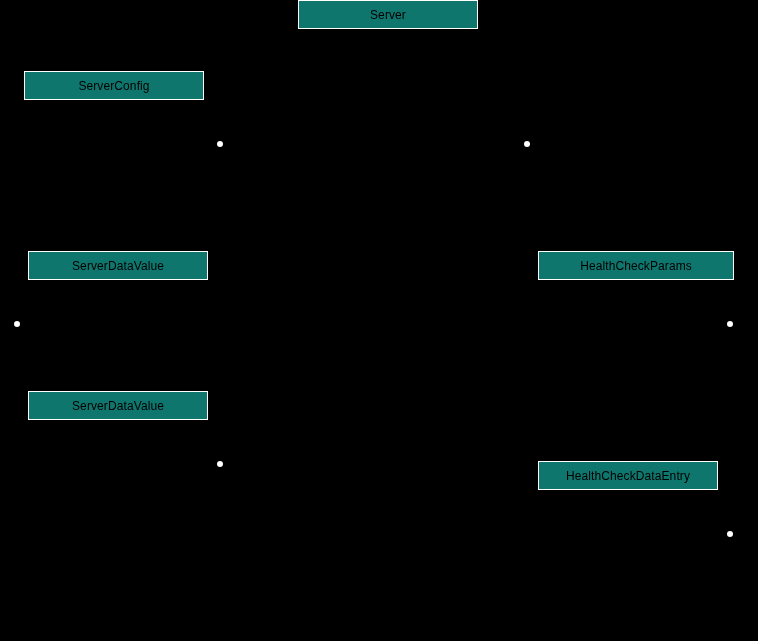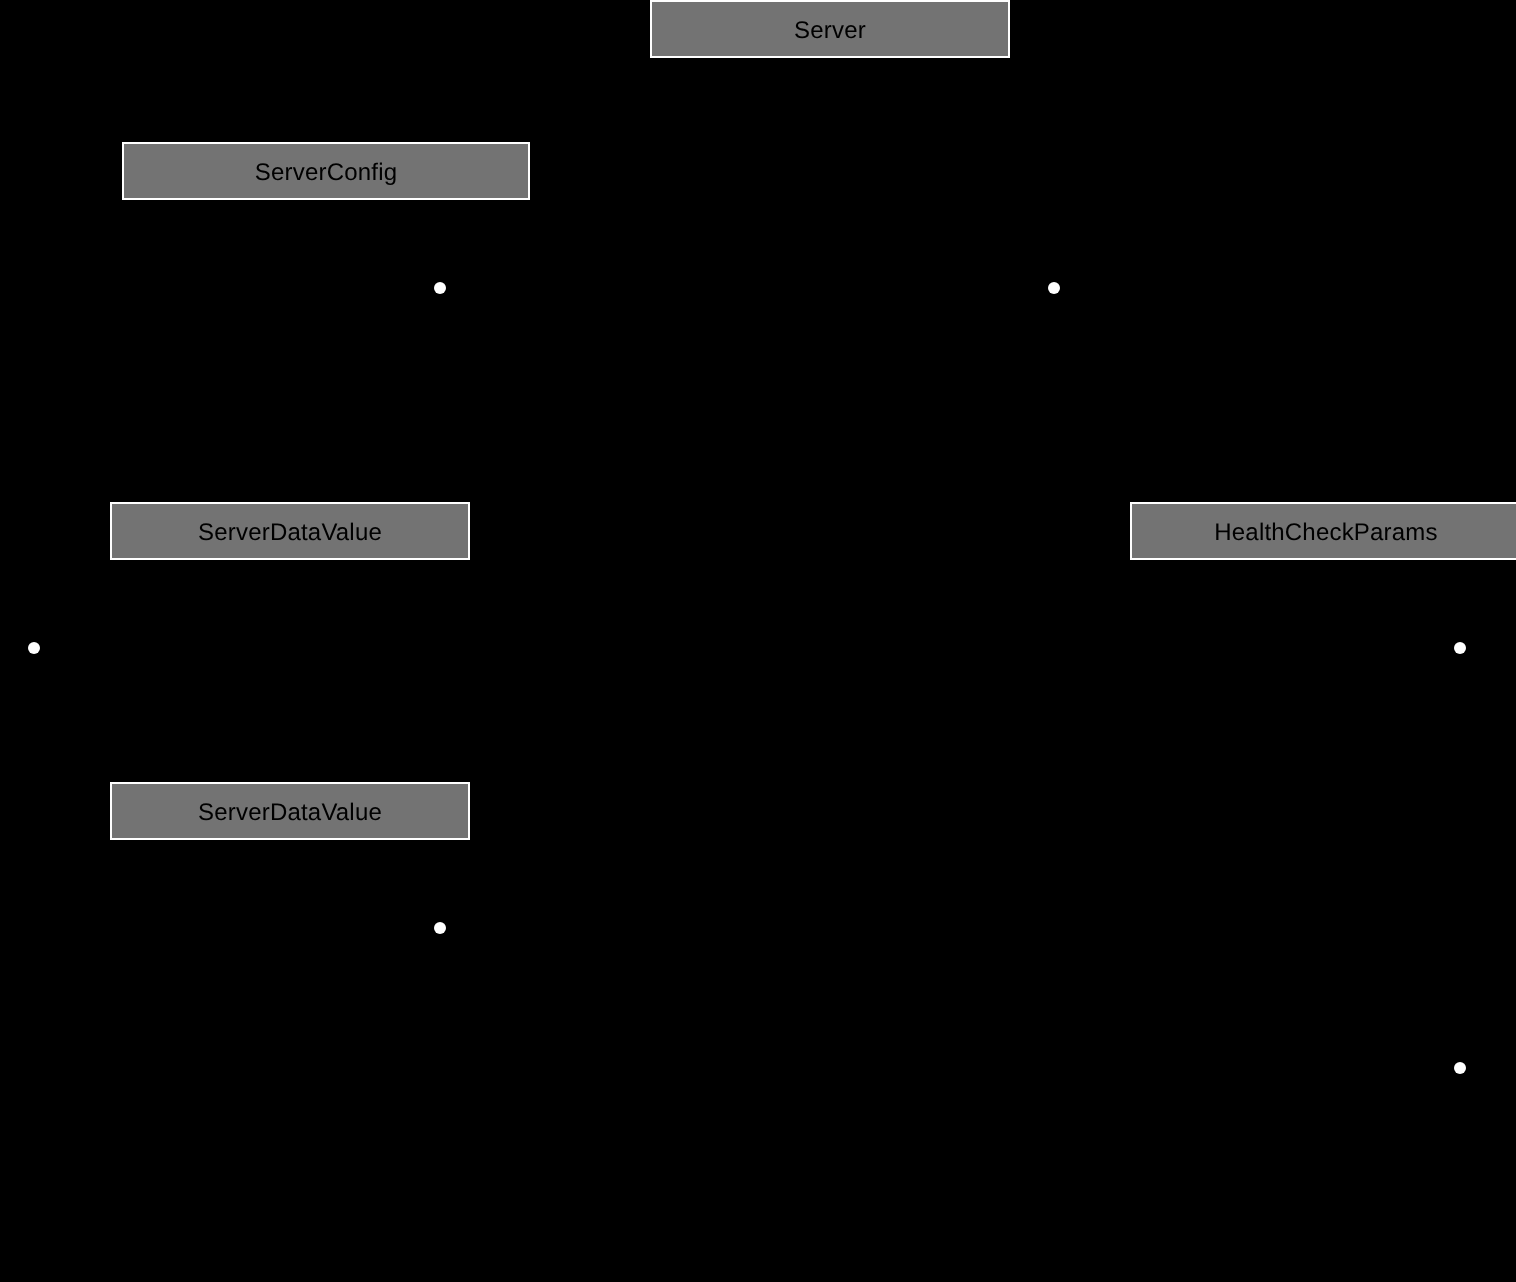--- a/index.html
+++ b/index.html
@@ -14,27 +14,26 @@
   #diagram-canvas {
     position: relative;
     width: 758px;
     height: 641px;
     background: #000000;
     overflow: hidden;
   }
   .node-box {
     position: absolute;
     box-sizing: border-box;
-    background: #737373;
+    background: #0f766e;
     border: 1px solid #ffffff;
     display: flex;
     align-items: center;
     justify-content: center;
     overflow: hidden;
-    margin-left: 27px;
   }
   .node-label {
     color: #000000;
     font-family: "Liberation Sans", sans-serif;
     font-size: 12px;
     line-height: 1;
     font-weight: 400;
     white-space: nowrap;
     letter-spacing: 0.1px;
   }
@@ -46,37 +45,40 @@
 </style>
 </head>
 <body>
 
 <div id="diagram-canvas">
 
   <div class="node-box" style="left:298px; top:0px; width:180px; height:29px;">
     <span class="node-label">Server</span>
   </div>
 
-  <div class="node-box" style="left:34px; top:71px; width:204px; height:29px;">
+  <div class="node-box" style="left:24px; top:71px; width:180px; height:29px;">
     <span class="node-label">ServerConfig</span>
   </div>
 
 
   <div class="node-box" style="left:28px; top:251px; width:180px; height:29px;">
     <span class="node-label">ServerDataValue</span>
   </div>
 
   <div class="node-box" style="left:538px; top:251px; width:196px; height:29px;">
     <span class="node-label">HealthCheckParams</span>
   </div>
 
   <div class="node-box" style="left:28px; top:391px; width:180px; height:29px;">
     <span class="node-label">ServerDataValue</span>
   </div>
 
+  <div class="node-box" style="left:538px; top:461px; width:180px; height:29px;">
+    <span class="node-label">HealthCheckDataEntry</span>
+  </div>
 
   <div class="edge-marker" style="left:217px; top:141px; width:6px; height:6px;"></div>
 
   <div class="edge-marker" style="left:524px; top:141px; width:6px; height:6px;"></div>
 
   <div class="edge-marker" style="left:14px; top:321px; width:6px; height:6px;"></div>
 
   <div class="edge-marker" style="left:727px; top:321px; width:6px; height:6px;"></div>
 
   <div class="edge-marker" style="left:217px; top:461px; width:6px; height:6px;"></div>

